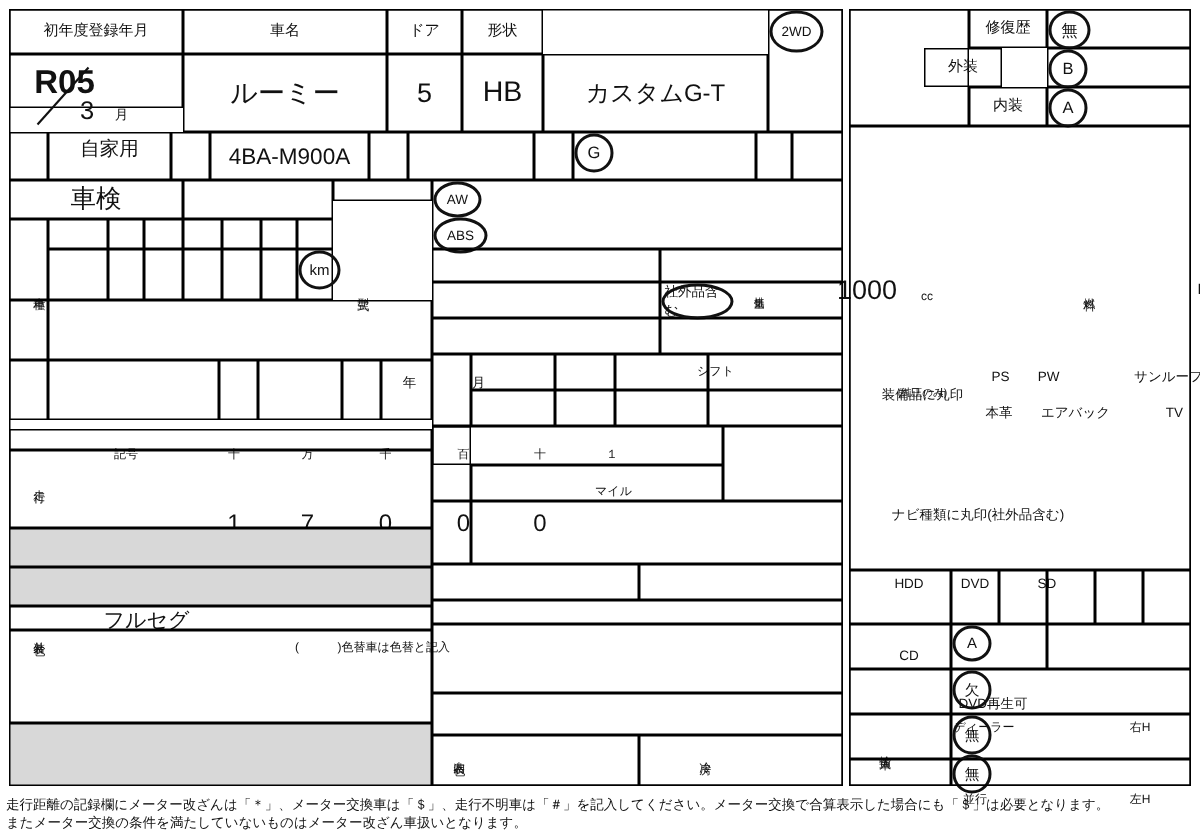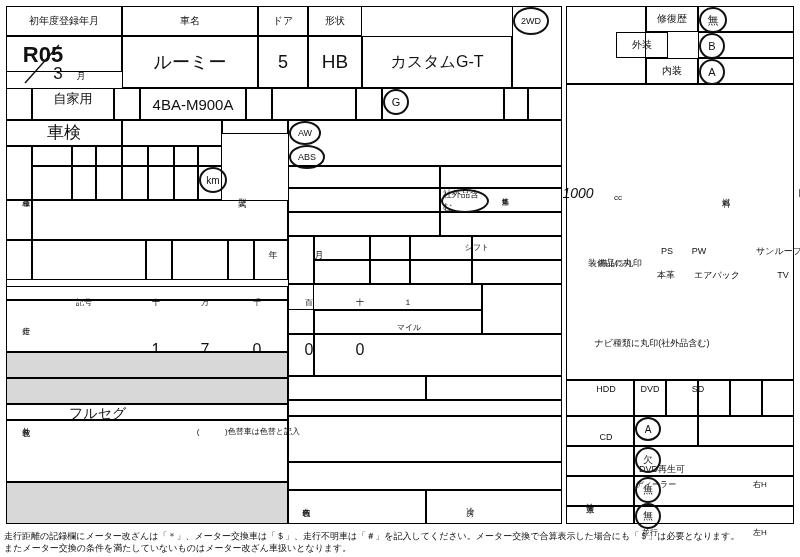--- a/index.html
+++ b/index.html
@@ -108,21 +108,21 @@
   <div class="bx" style="left:114px;top:88px;width:26px;height:32px;">
     <div class="lbl vert xs" style="left:114px;top:90px;width:24px;height:28px;">型式</div>
   </div>
   <div class="bx" style="left:140px;top:88px;width:106px;height:32px;">
     <div class="vl" style="left:0;top:0;width:104px;height:30px;font-size:15px;">4BA-M900A</div>
   </div>
   <div class="bx" style="left:246px;top:88px;width:26px;height:32px;">
     <div class="lbl vert" style="left:246px;top:90px;width:24px;height:28px;font-size:7px;">排気量</div>
   </div>
   <div class="bx" style="left:272px;top:88px;width:84px;height:32px;">
-    <div class="vl" style="left:274px;top:90px;width:62px;height:28px;font-size:14px;font-style:italic;">1000</div>
+    <div class="vl" style="left:274px;top:90px;width:62px;height:28px;font-size:18px;">1000</div>
     <div class="vl xs" style="left:336px;top:100px;width:18px;height:16px;text-align:center;">cc</div>
   </div>
   <div class="bx" style="left:356px;top:88px;width:26px;height:32px;">
     <div class="lbl vert xs" style="left:356px;top:90px;width:24px;height:28px;">燃料</div>
   </div>
   <div class="bx" style="left:382px;top:88px;width:122px;height:32px;">
     <div class="ell" style="left:386px;top:92px;width:22px;height:22px;font-size:11px;">G</div>
     <div class="vl" style="left:412px;top:96px;width:14px;height:16px;font-size:10px;">D</div>
 
   </div>

